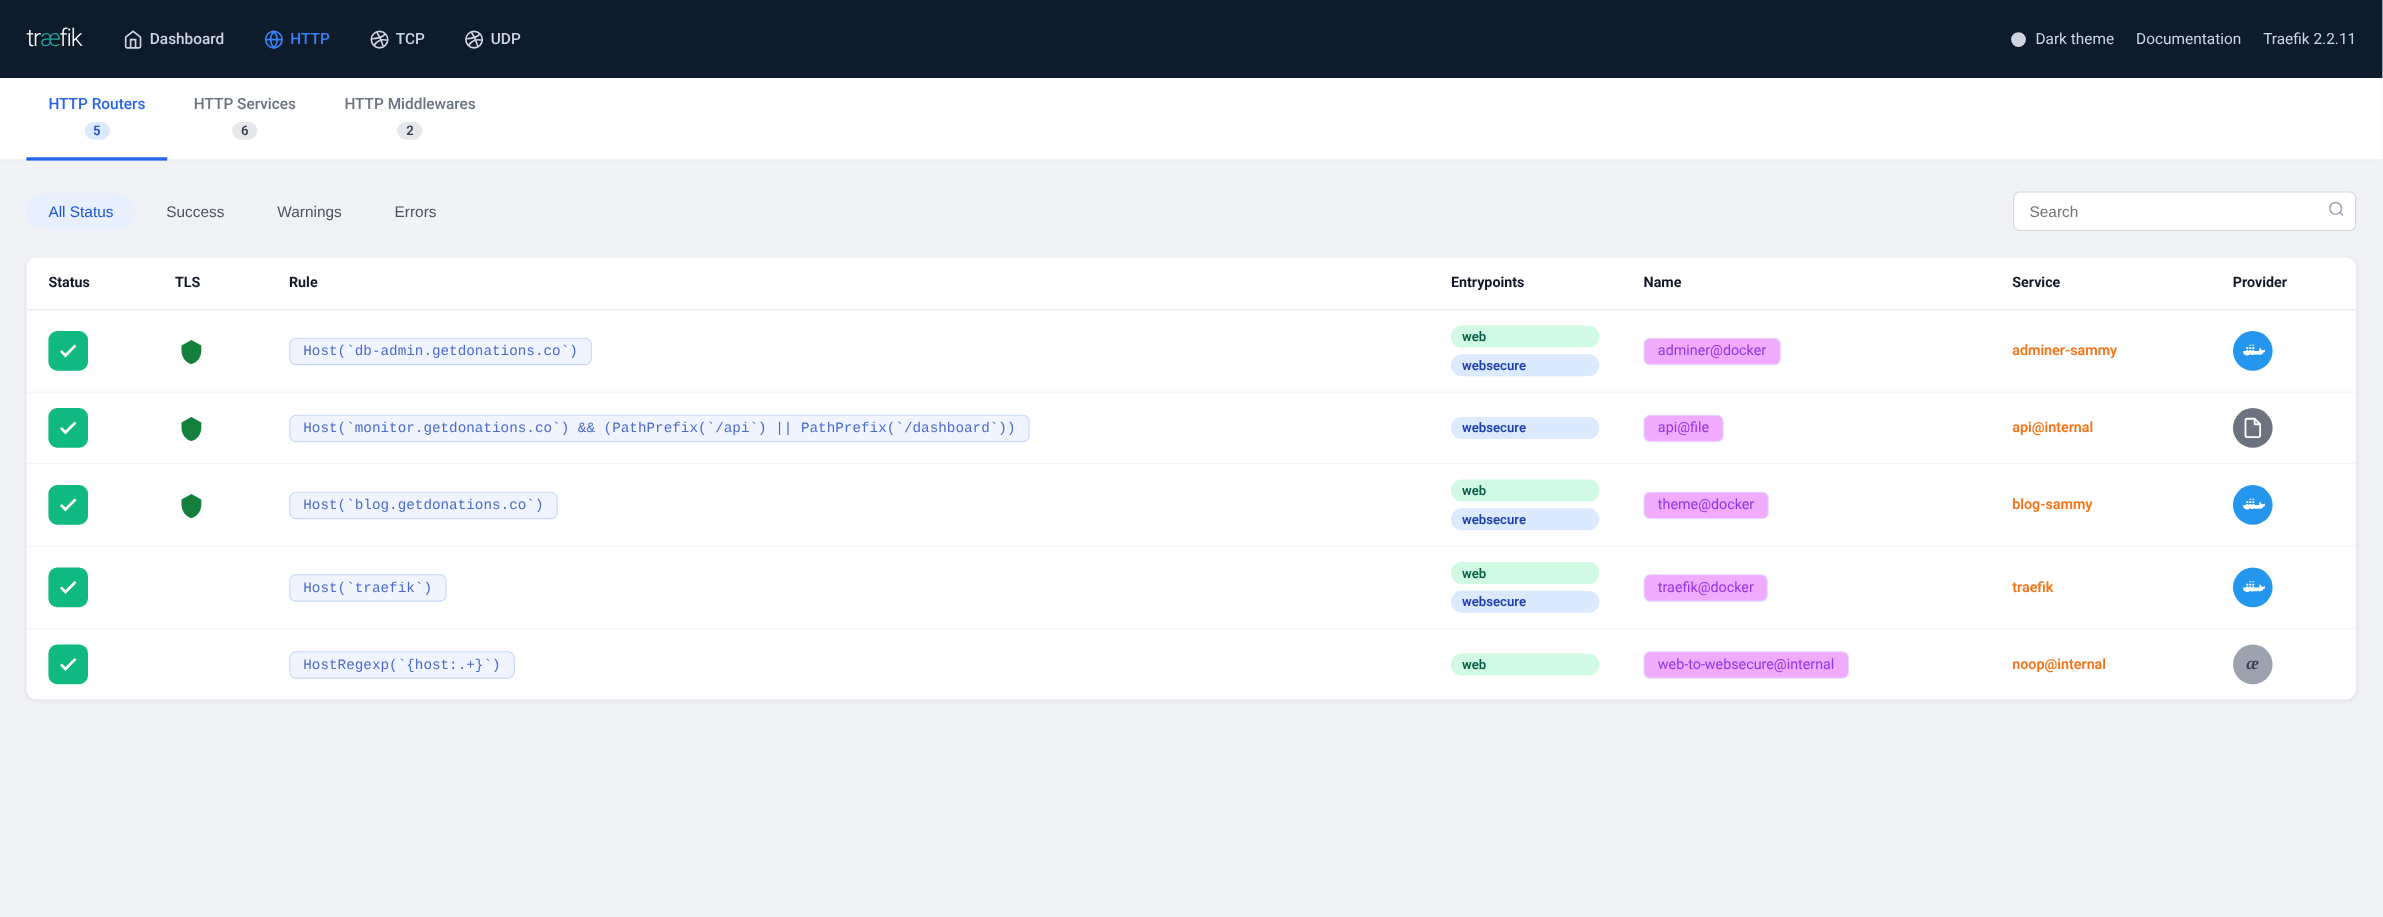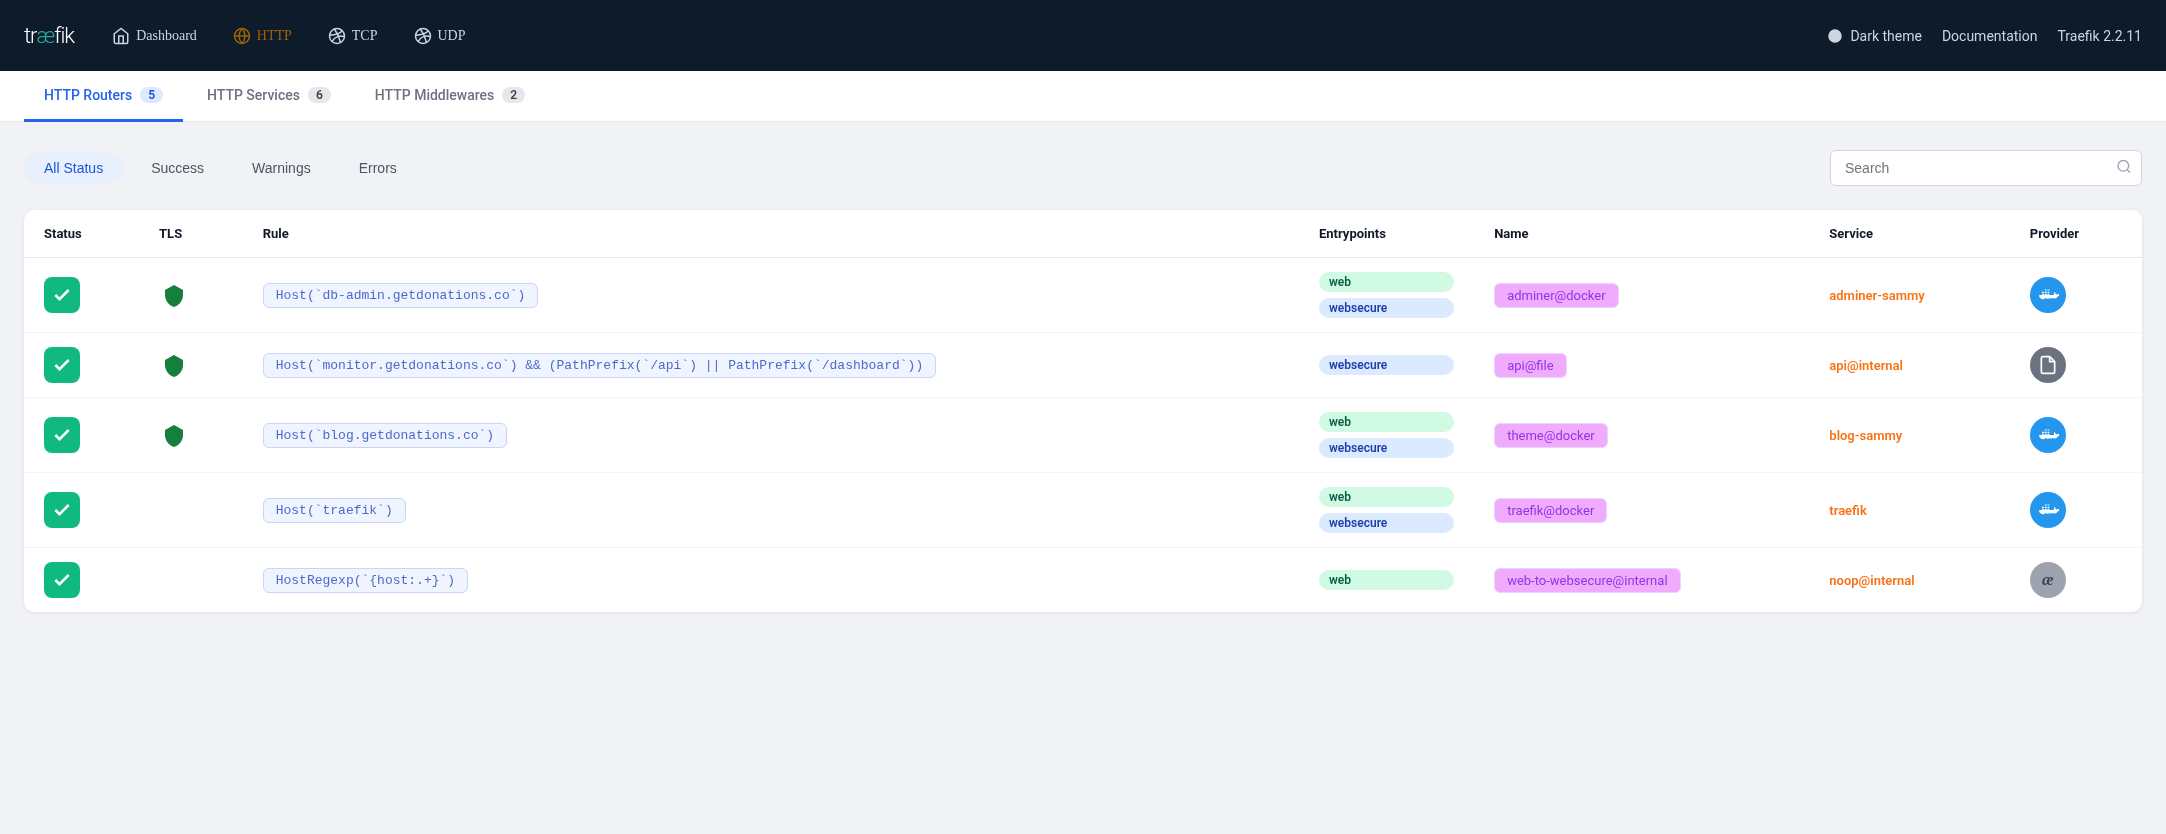--- a/index.html
+++ b/index.html
@@ -25,23 +25,22 @@
     .nav-item {
       display: flex;
       align-items: center;
       gap: 6px;
       color: #cdd5e0;
       padding: 8px 14px;
       border-radius: 4px;
       cursor: pointer;
       font-size: 14px;
       font-weight: 500;
-      font-family: Liberation Serif, serif;
-    }
-    .nav-item.active { color: #a16207; }
+    }
+    .nav-item.active { color: #3b82f6; }
     .nav-item svg { width: 18px; height: 18px; }
     .nav-spacer { flex: 1; }
     .nav-right {
       display: flex;
       align-items: center;
       gap: 20px;
       color: #cdd5e0;
       font-size: 14px;
     }
     .nav-right-item {
@@ -64,20 +63,21 @@
       display: flex;
       align-items: center;
       gap: 8px;
       padding: 16px 20px;
       cursor: pointer;
       font-size: 14px;
       font-weight: 500;
       color: #6b7280;
       border-bottom: 3px solid transparent;
       margin-bottom: -1px;
+      flex-direction: column;
     }
     .tab.active {
       color: #2563eb;
       border-bottom-color: #2563eb;
     }
     .tab-badge {
       background: #e5e7eb;
       color: #374151;
       border-radius: 12px;
       padding: 1px 8px;

